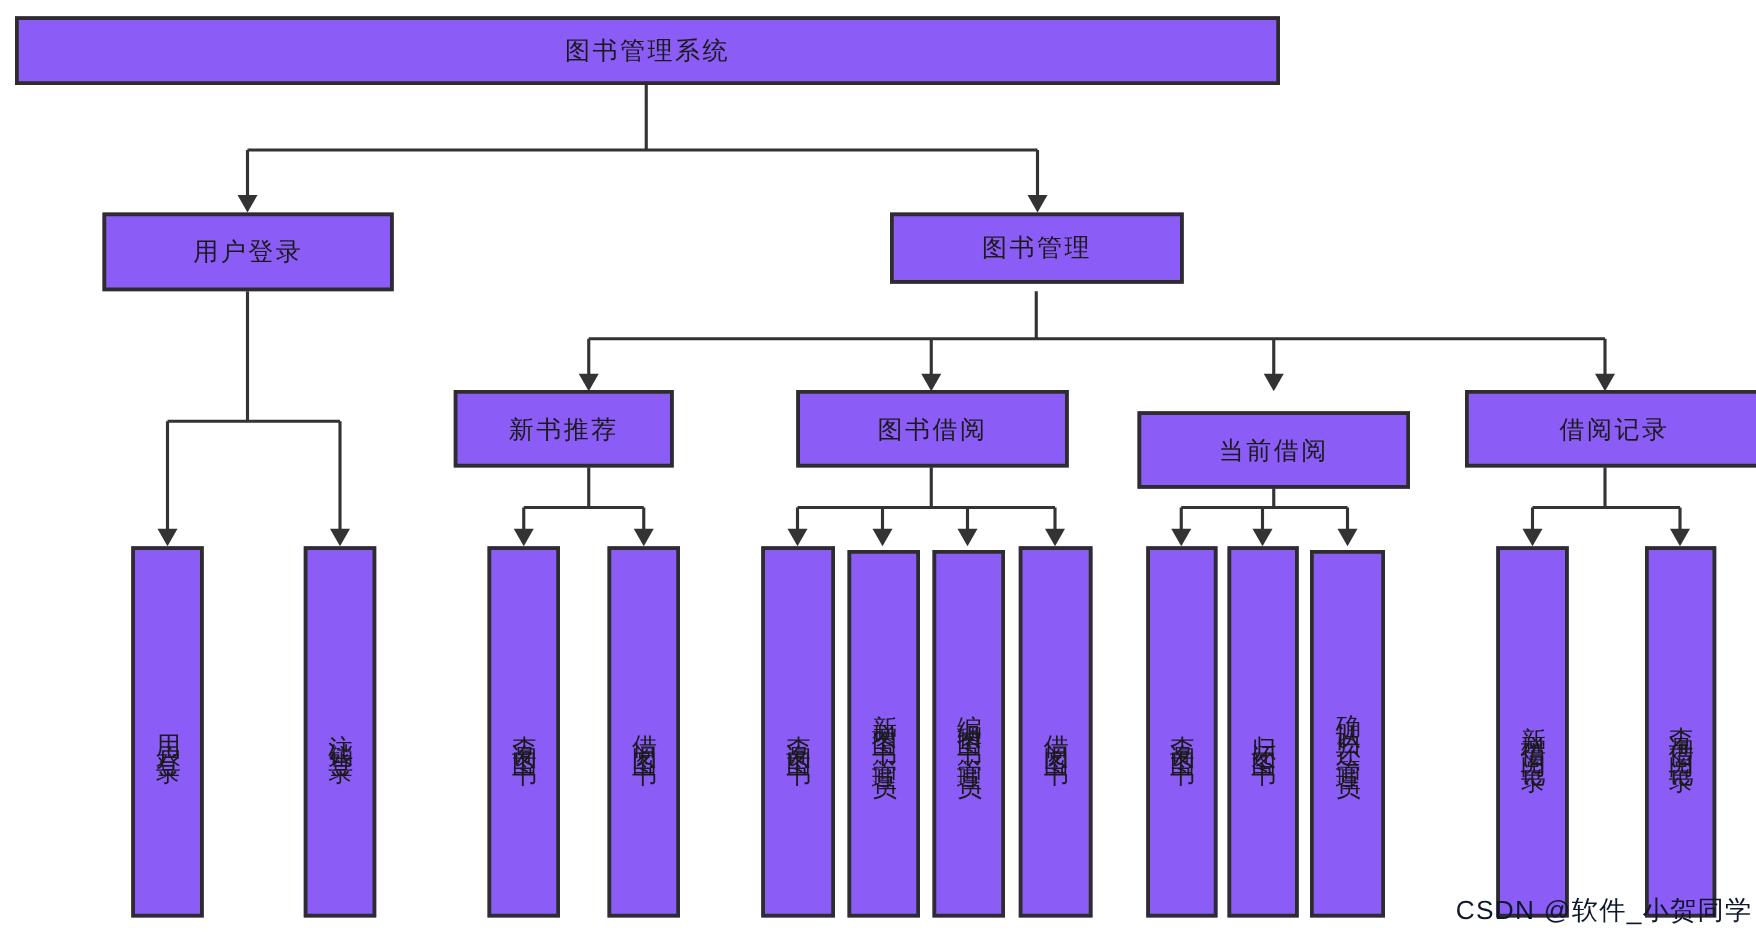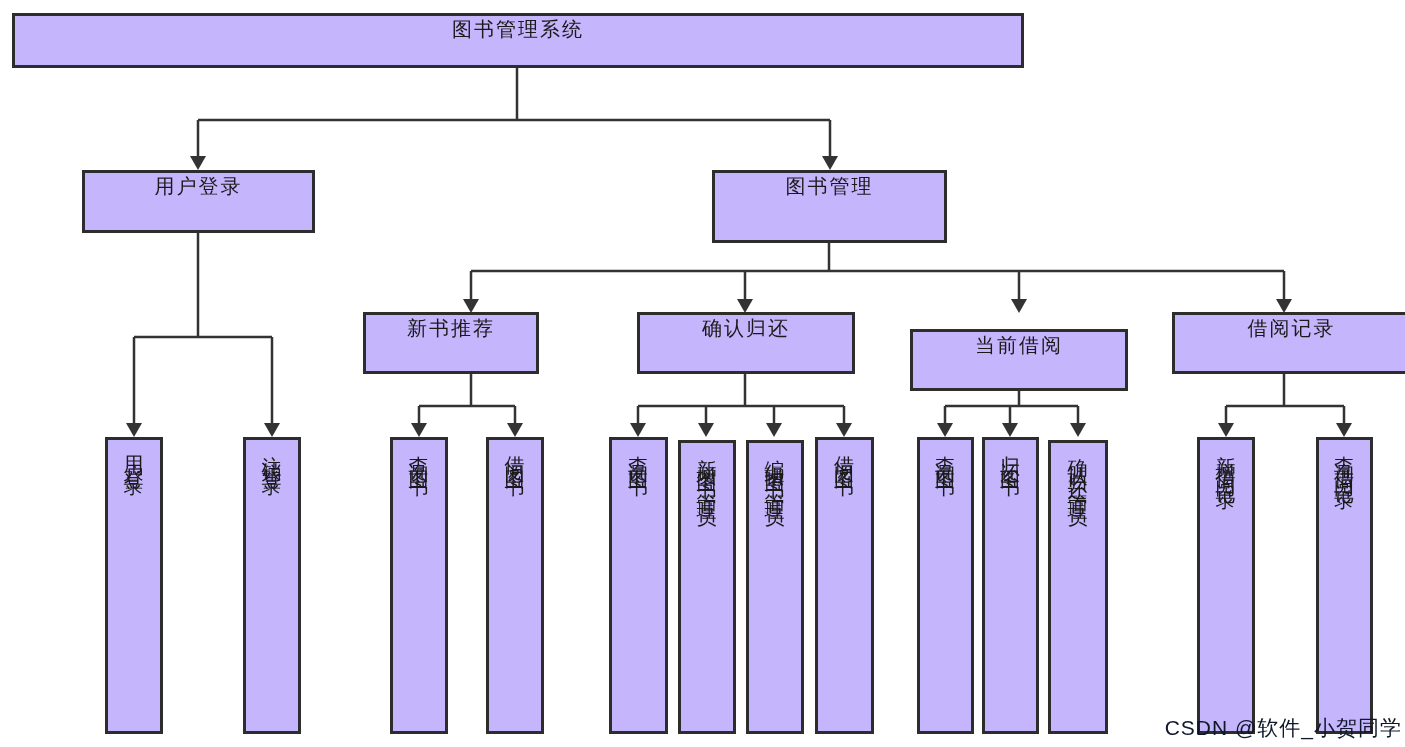--- a/index.html
+++ b/index.html
@@ -20,23 +20,23 @@
     left: 0;
     top: 0;
     width: 1405px;
     height: 747px;
     pointer-events: none;
   }
   .node {
     position: absolute;
     box-sizing: border-box;
     border: 3px solid #2d2d2d;
-    background: #c4b5fd;
+    background: #8b5cf6;
     display: flex;
-    align-items: flex-start;
+    align-items: center;
     justify-content: center;
     color: #1a1a1a;
   }
   .hnode {
     font-size: 20px;
     letter-spacing: 2px;
   }
   .leaf span.vtext {
     writing-mode: vertical-rl;
     text-orientation: mixed;
@@ -101,29 +101,29 @@
     </g>
   </svg>
 
   <div class="node hnode" style="left:12px; top:13px; width:1012px; height:55px;">
     <span>图书管理系统</span>
   </div>
 
   <div class="node hnode" style="left:82px; top:170px; width:233px; height:63px;">
     <span>用户登录</span>
   </div>
-  <div class="node hnode" style="left:712px; top:170px; width:235px; height:73px;">
+  <div class="node hnode" style="left:712px; top:170px; width:235px; height:57px;">
     <span>图书管理</span>
   </div>
 
   <div class="node hnode" style="left:363px; top:312px; width:176px; height:62px;">
     <span>新书推荐</span>
   </div>
   <div class="node hnode" style="left:637px; top:312px; width:218px; height:62px;">
-    <span>确认归还</span>
+    <span>图书借阅</span>
   </div>
   <div class="node hnode" style="left:910px; top:329px; width:218px; height:62px;">
     <span>当前借阅</span>
   </div>
   <div class="node hnode" style="left:1172px; top:312px; width:239px; height:62px;">
     <span>借阅记录</span>
   </div>
 
   <div class="node leaf" style="left:105px; top:437px; width:58px; height:297px;">
     <span class="vtext">用户登录</span>

